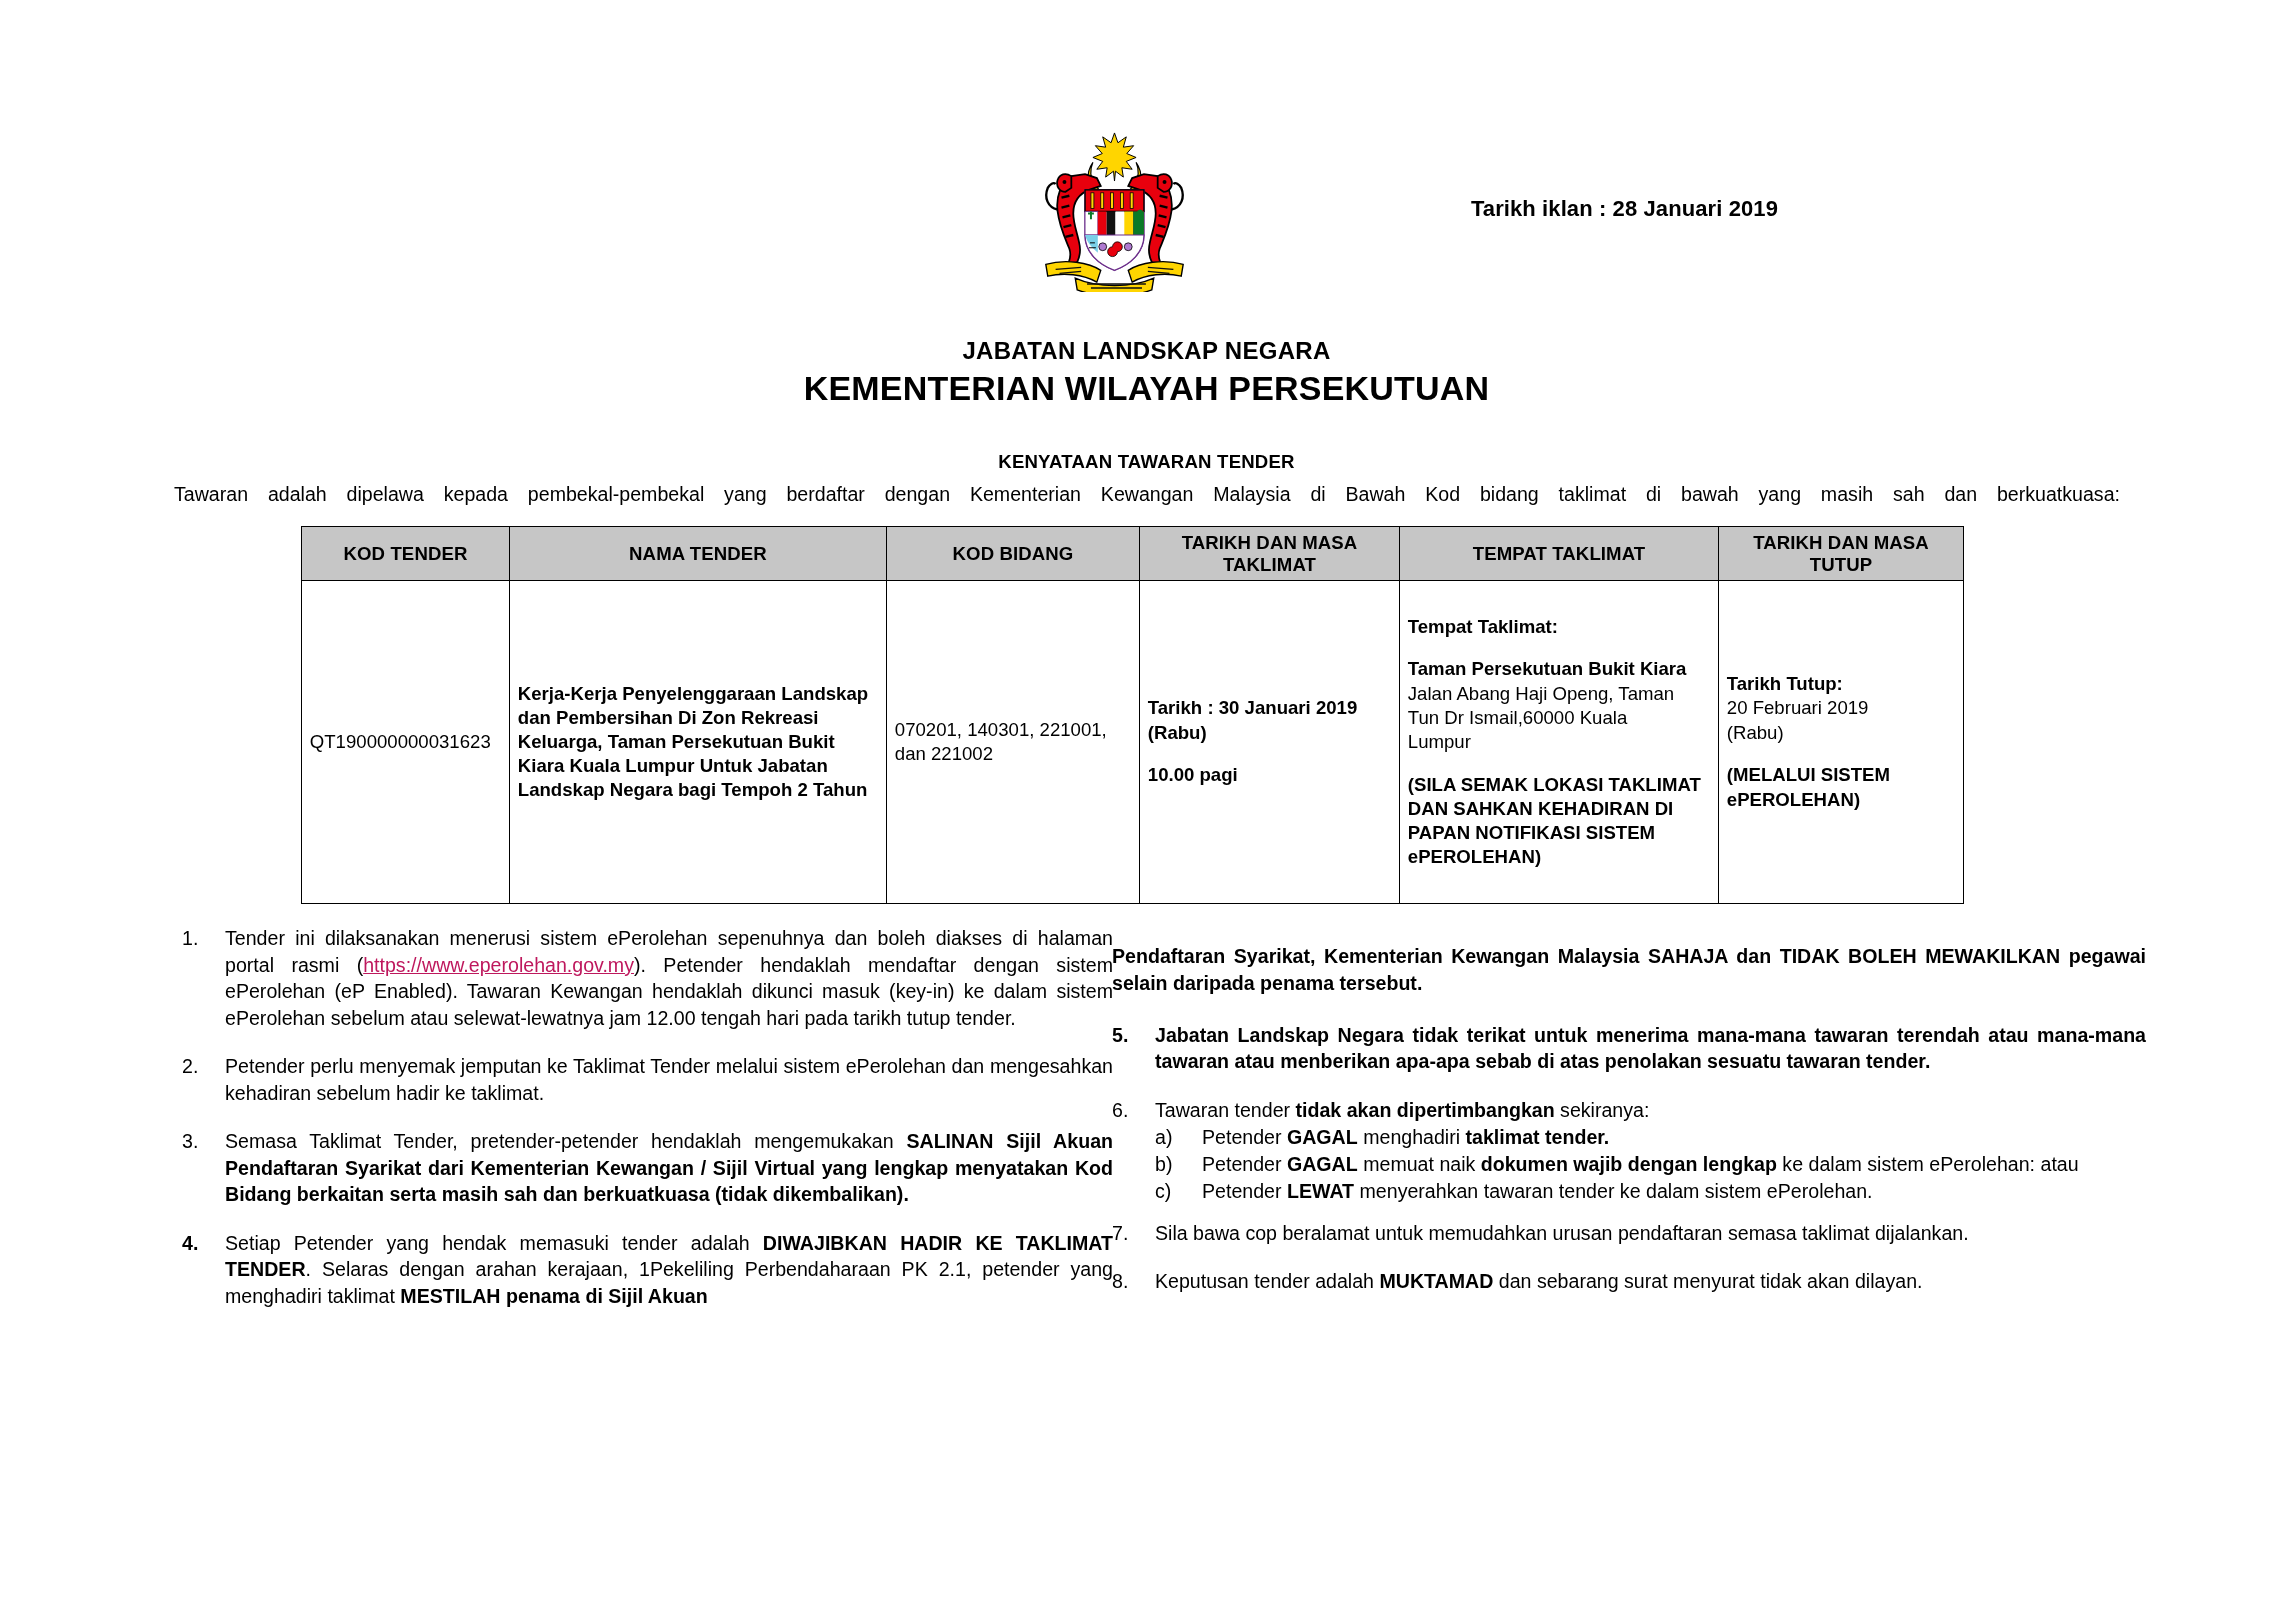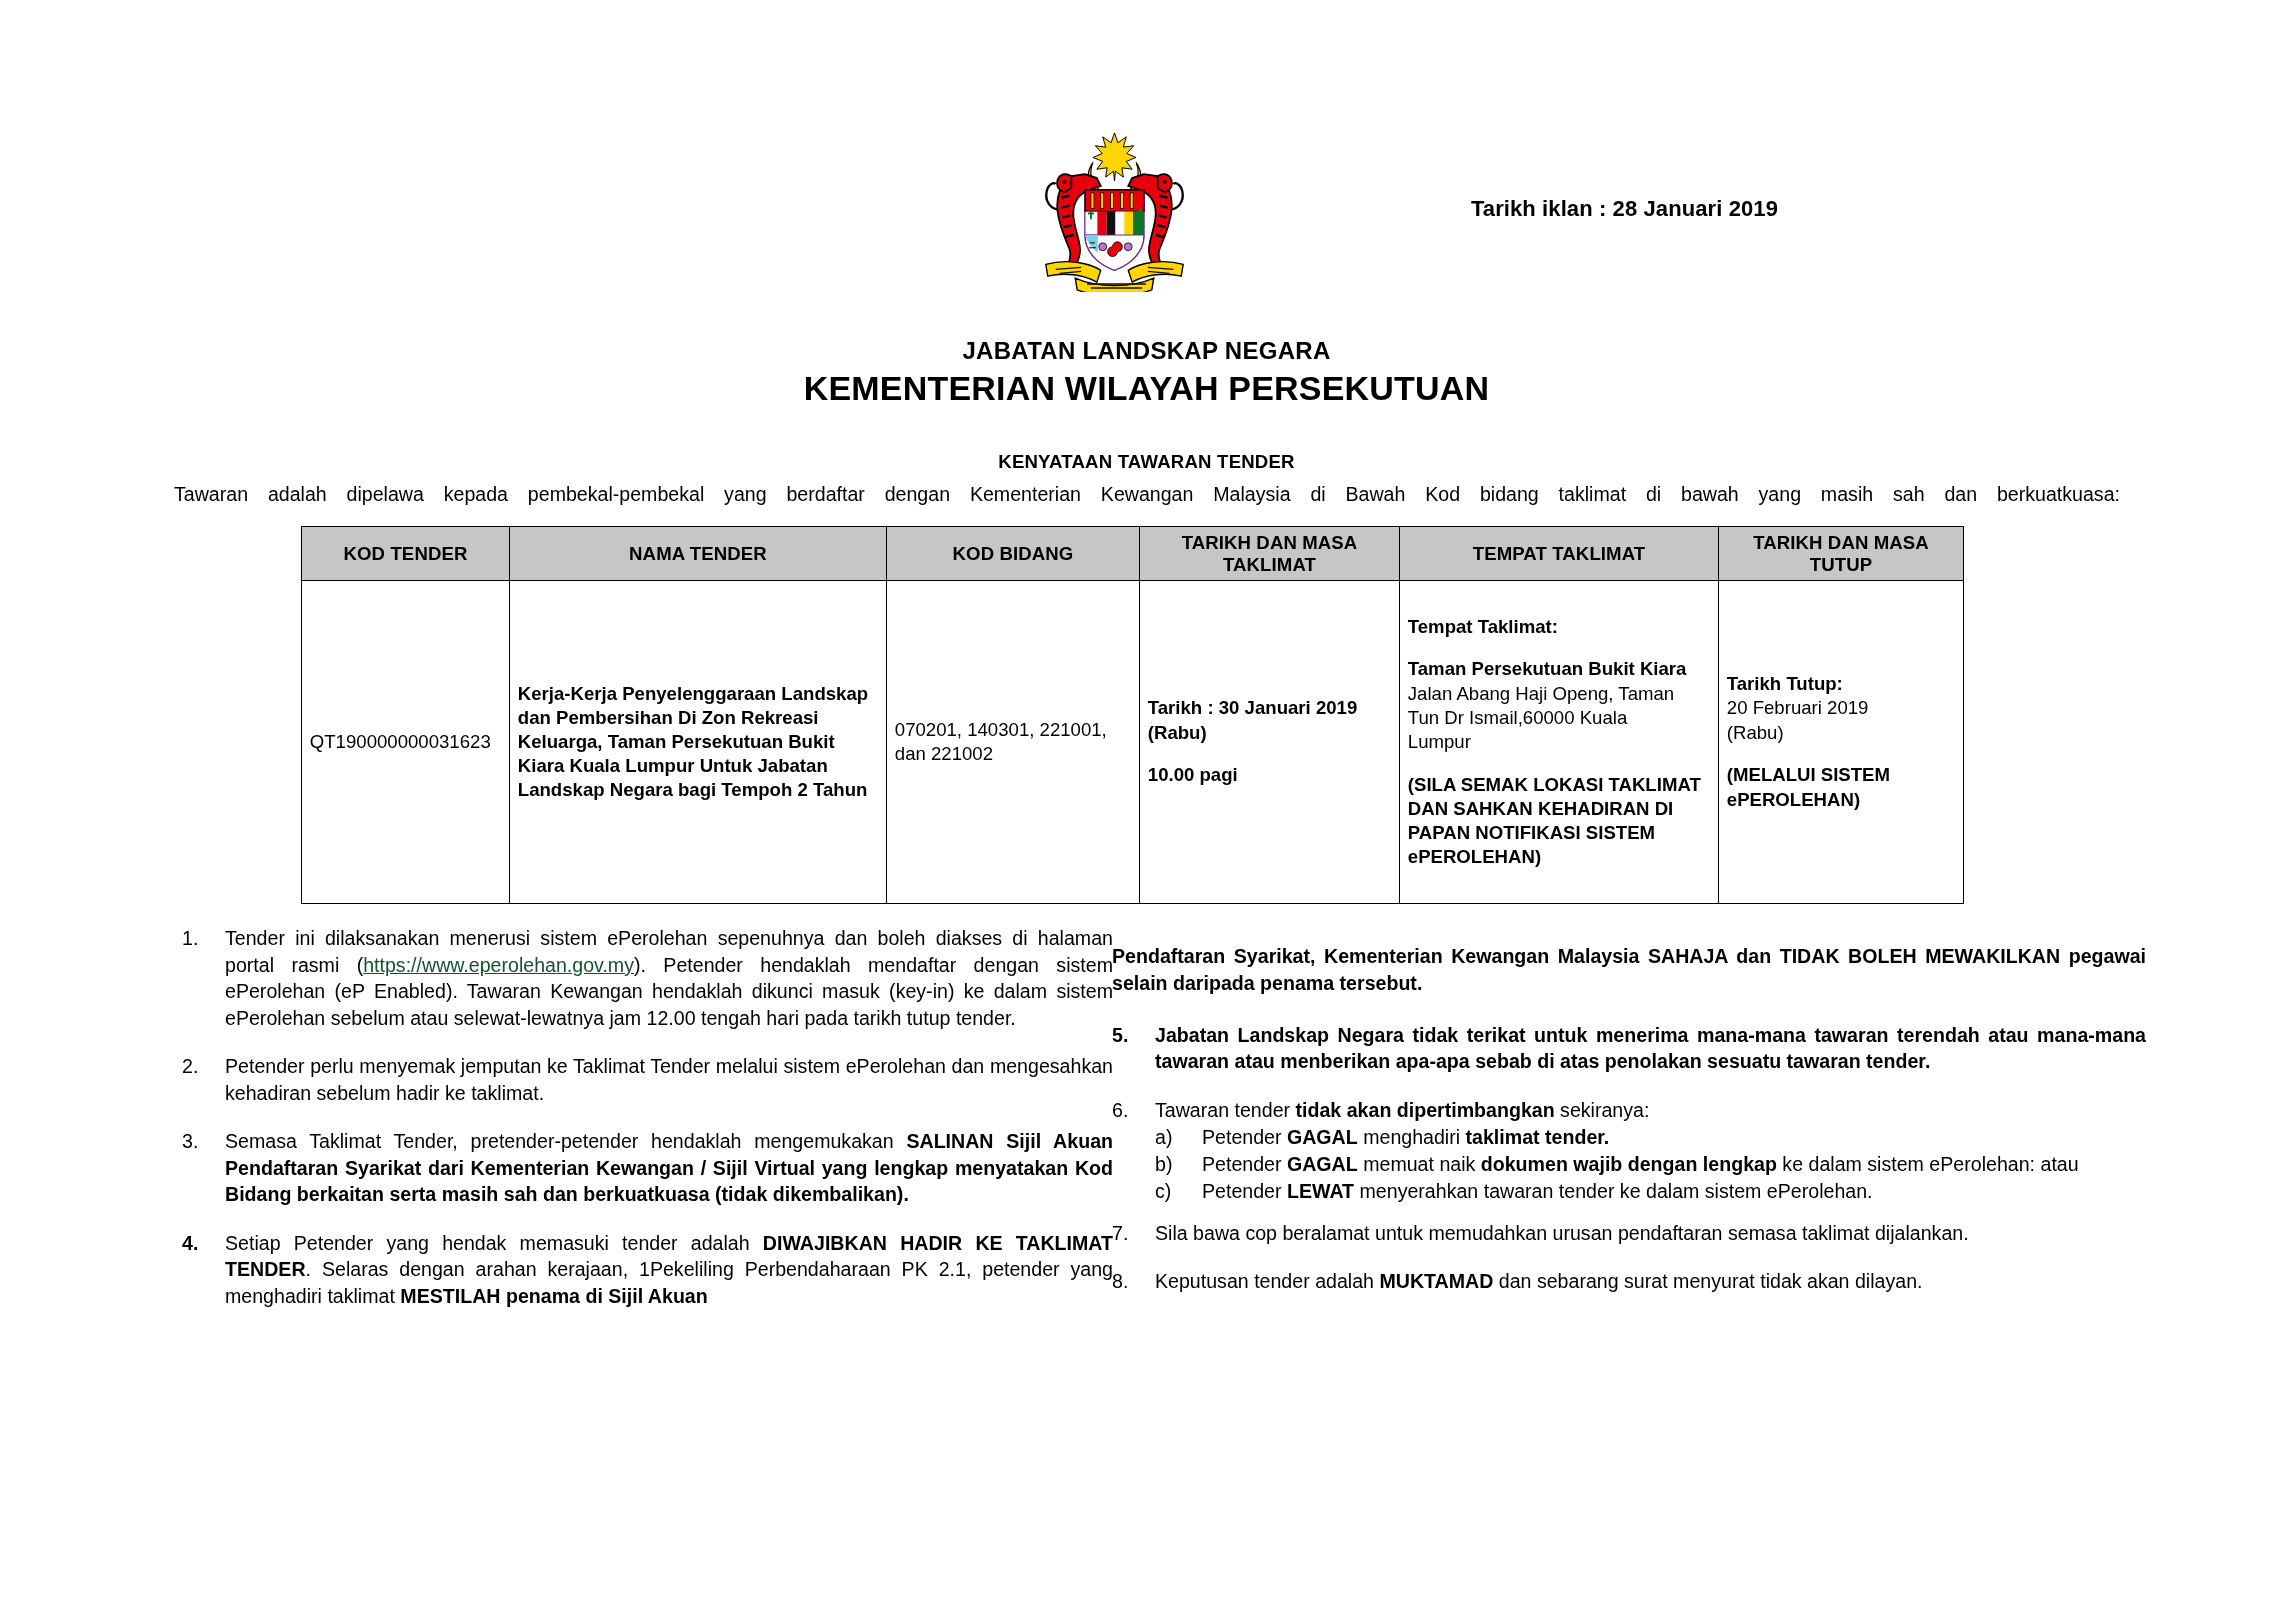--- a/index.html
+++ b/index.html
@@ -188,21 +188,21 @@
   }
   .subitem .slabel {
     flex: 0 0 auto;
     width: 47px;
   }
   .subitem .sbody {
     flex: 1 1 auto;
     text-align: justify;
   }
   a.link {
-    color: #14532d;
+    color: #be185d;
   }
 </style>
 </head>
 <body>
 
 <div class="page">
 
   <div class="header-band">
     <svg class="crest" viewBox="0 0 160 170" xmlns="http://www.w3.org/2000/svg">
 

